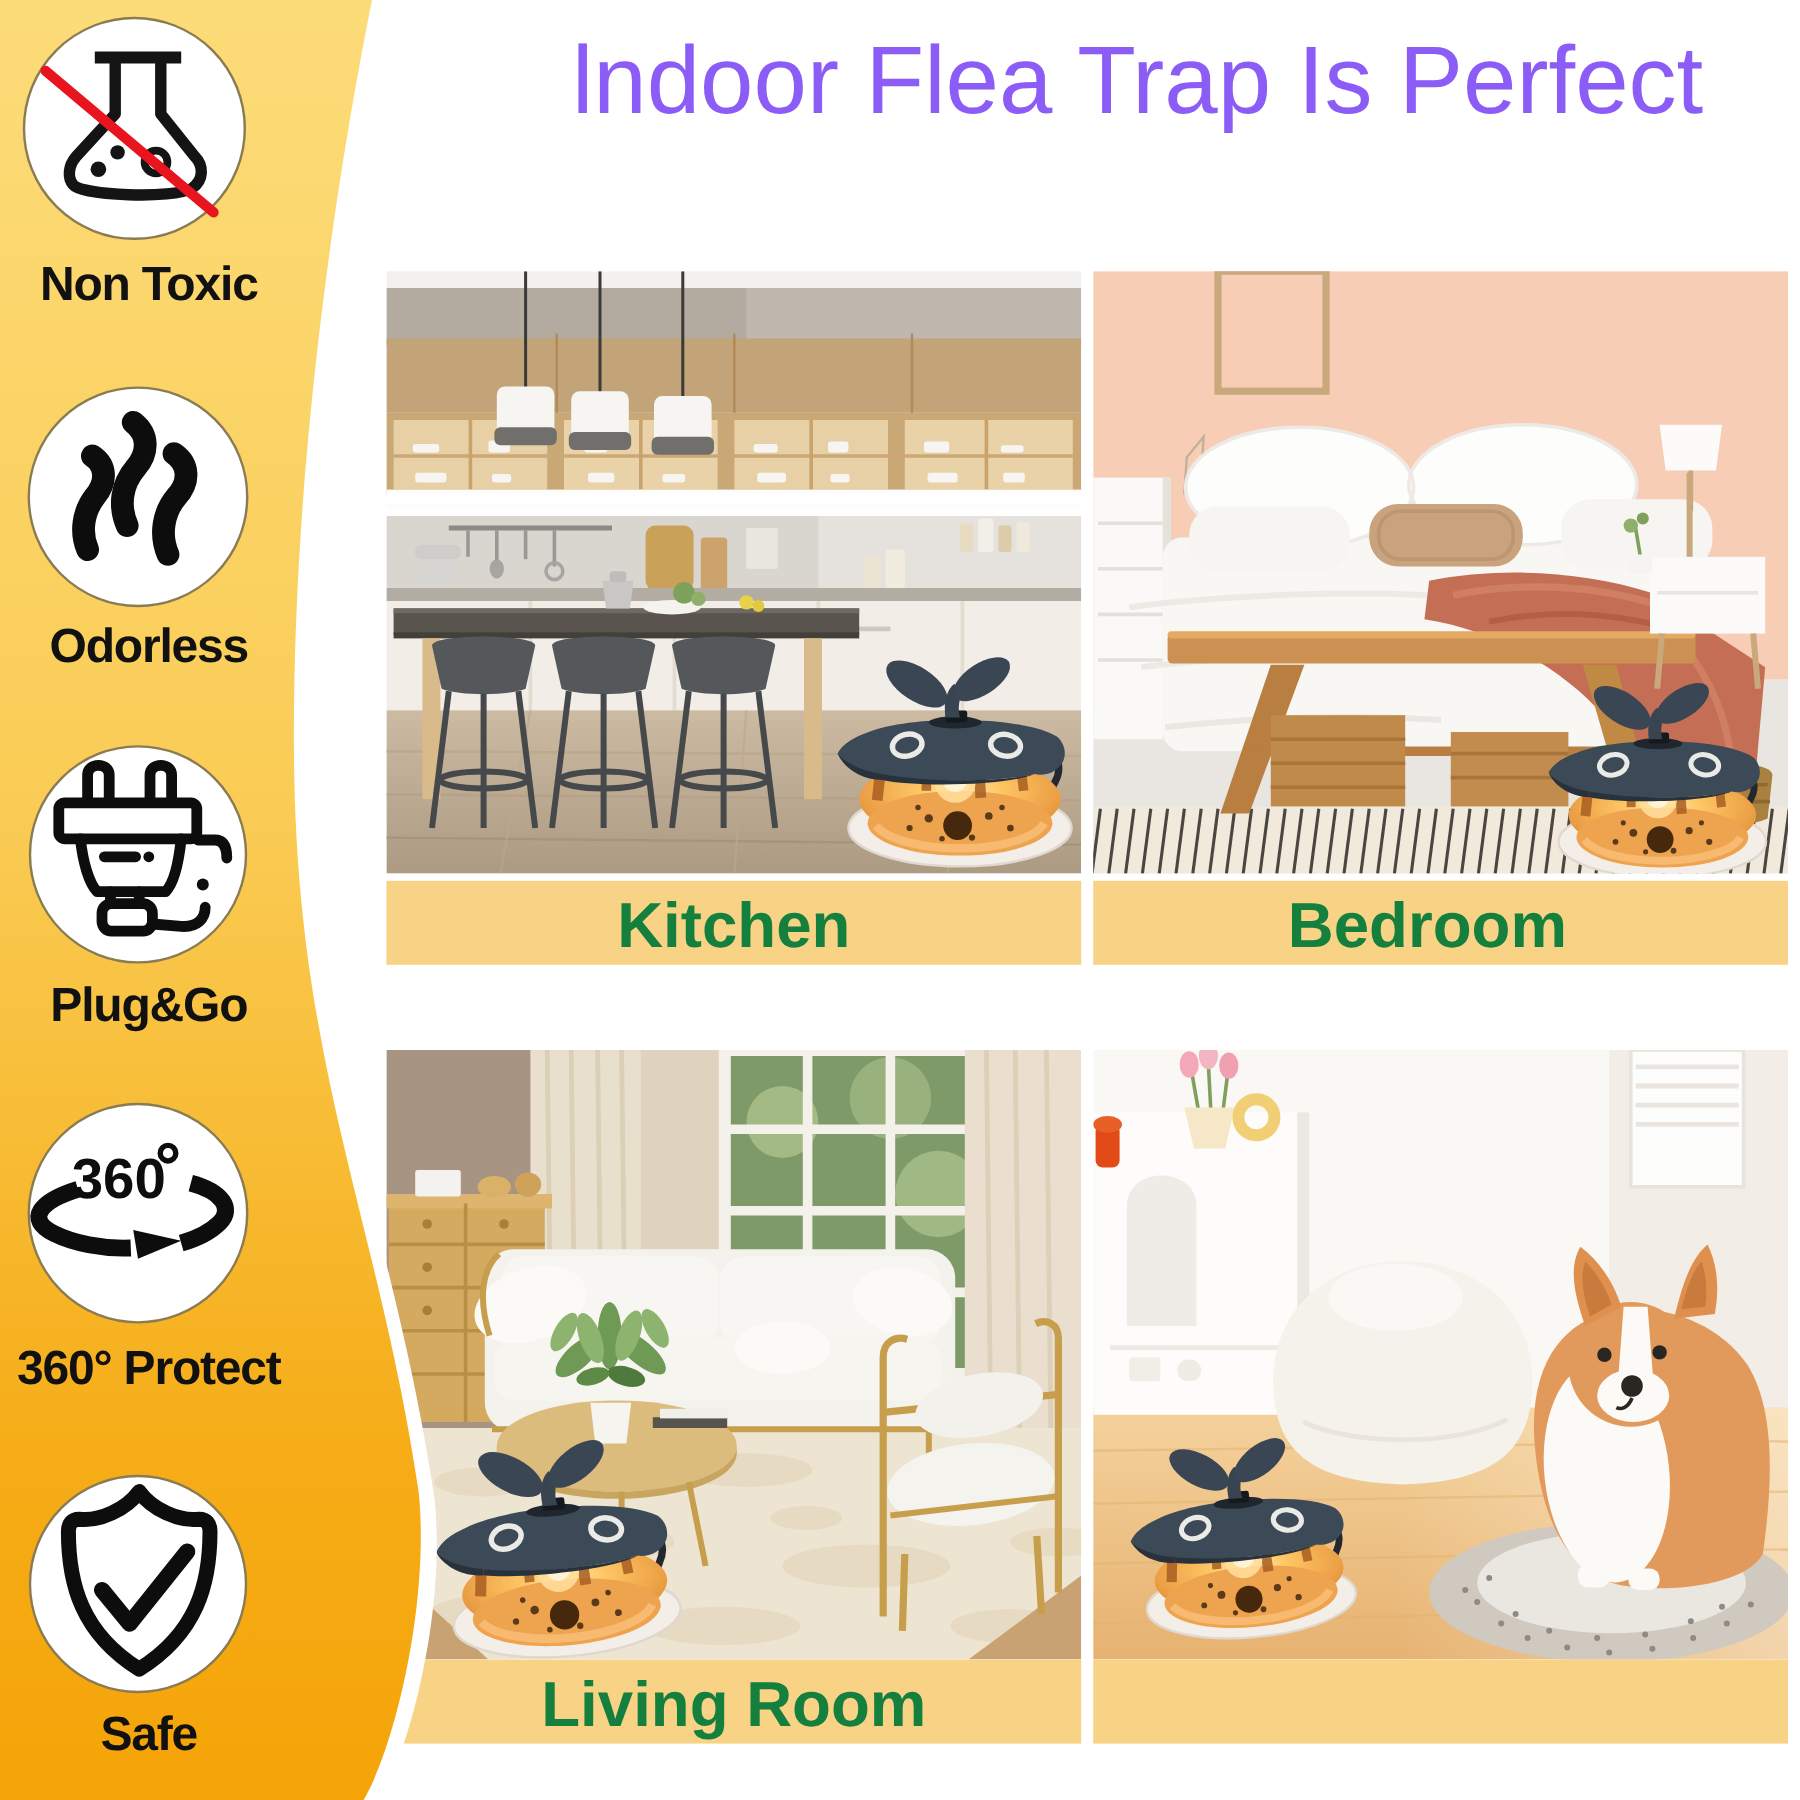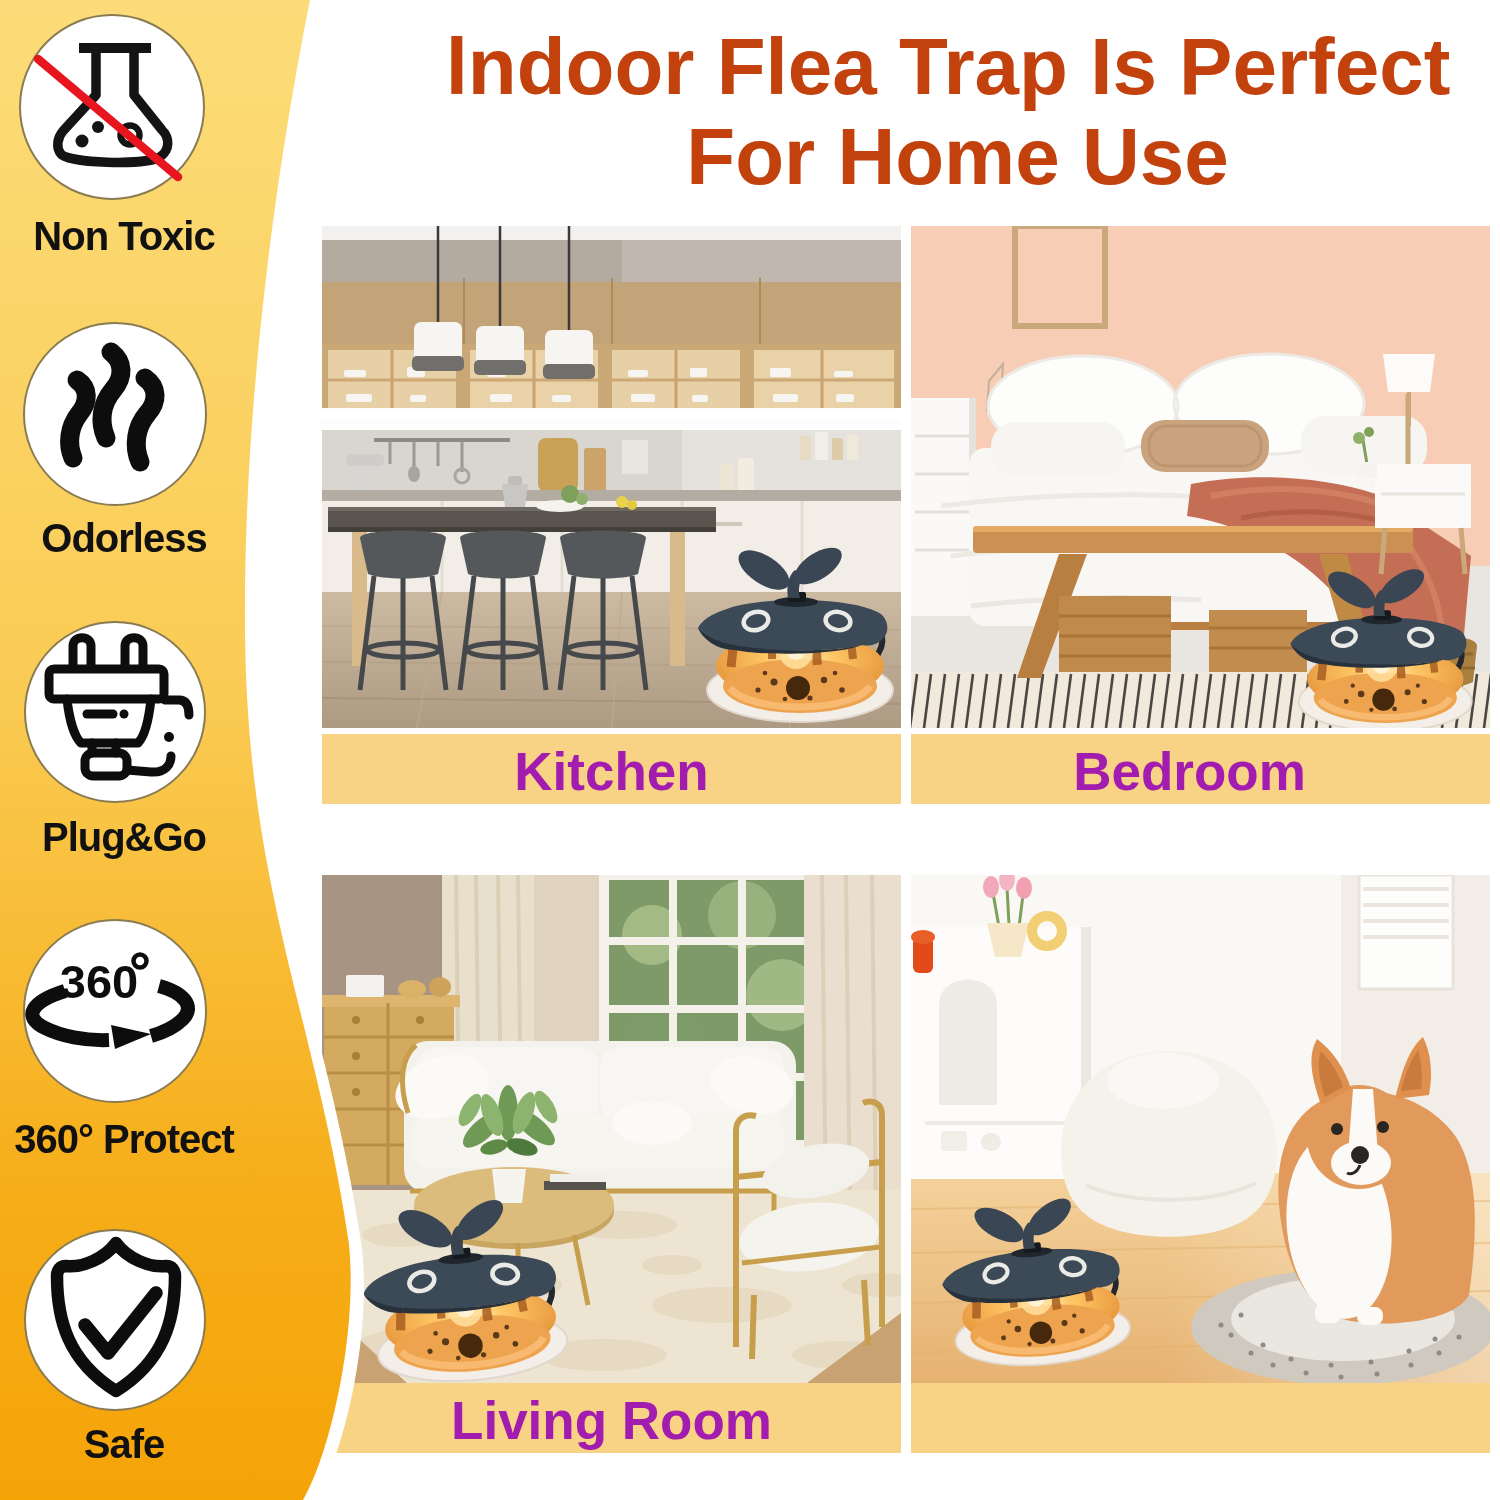--- a/index.html
+++ b/index.html
@@ -1,27 +1,26 @@
 <!DOCTYPE html>
 <html><head>
 <meta charset="utf-8">
 <style>
   html,body{margin:0;padding:0;background:#ffffff;}
   #page{position:relative;width:1500px;height:1500px;background:#ffffff;overflow:hidden;
         font-family:"Liberation Sans", sans-serif;}
-  .cap{position:absolute;font-weight:bold;color:#a21caf;font-size:53px;text-align:center;}
+  .cap{position:absolute;font-weight:bold;color:#15803d;font-size:53px;text-align:center;}
   svg{display:block;}
 </style>
 </head>
 <body>
 <div id="page">
 
-<div style="position:absolute;left:0;top:22px;width:1500px;text-align:center;font-weight:bold;color:#c2410c;font-size:80px;line-height:90px;">
+<div style="position:absolute;left:0;top:22px;width:1500px;text-align:center;font-weight:normal;color:#8b5cf6;font-size:80px;line-height:90px;">
 <div style="padding-left:396px;white-space:nowrap;">lndoor Flea Trap Is Perfect</div>
-<div style="padding-left:415px;white-space:nowrap;">For Home Use</div>
 </div>
 
 <svg id="grid" width="1500" height="1500" viewBox="0 0 1500 1500" style="position:absolute;left:0;top:0;">
 <defs>
   <linearGradient id="sidebarGrad" x1="0" y1="0" x2="0" y2="1">
     <stop offset="0" stop-color="#FCDC79"></stop>
     <stop offset="0.45" stop-color="#FACC55"></stop>
     <stop offset="0.8" stop-color="#F6AD18"></stop>
     <stop offset="1" stop-color="#F5A408"></stop>
   </linearGradient>

